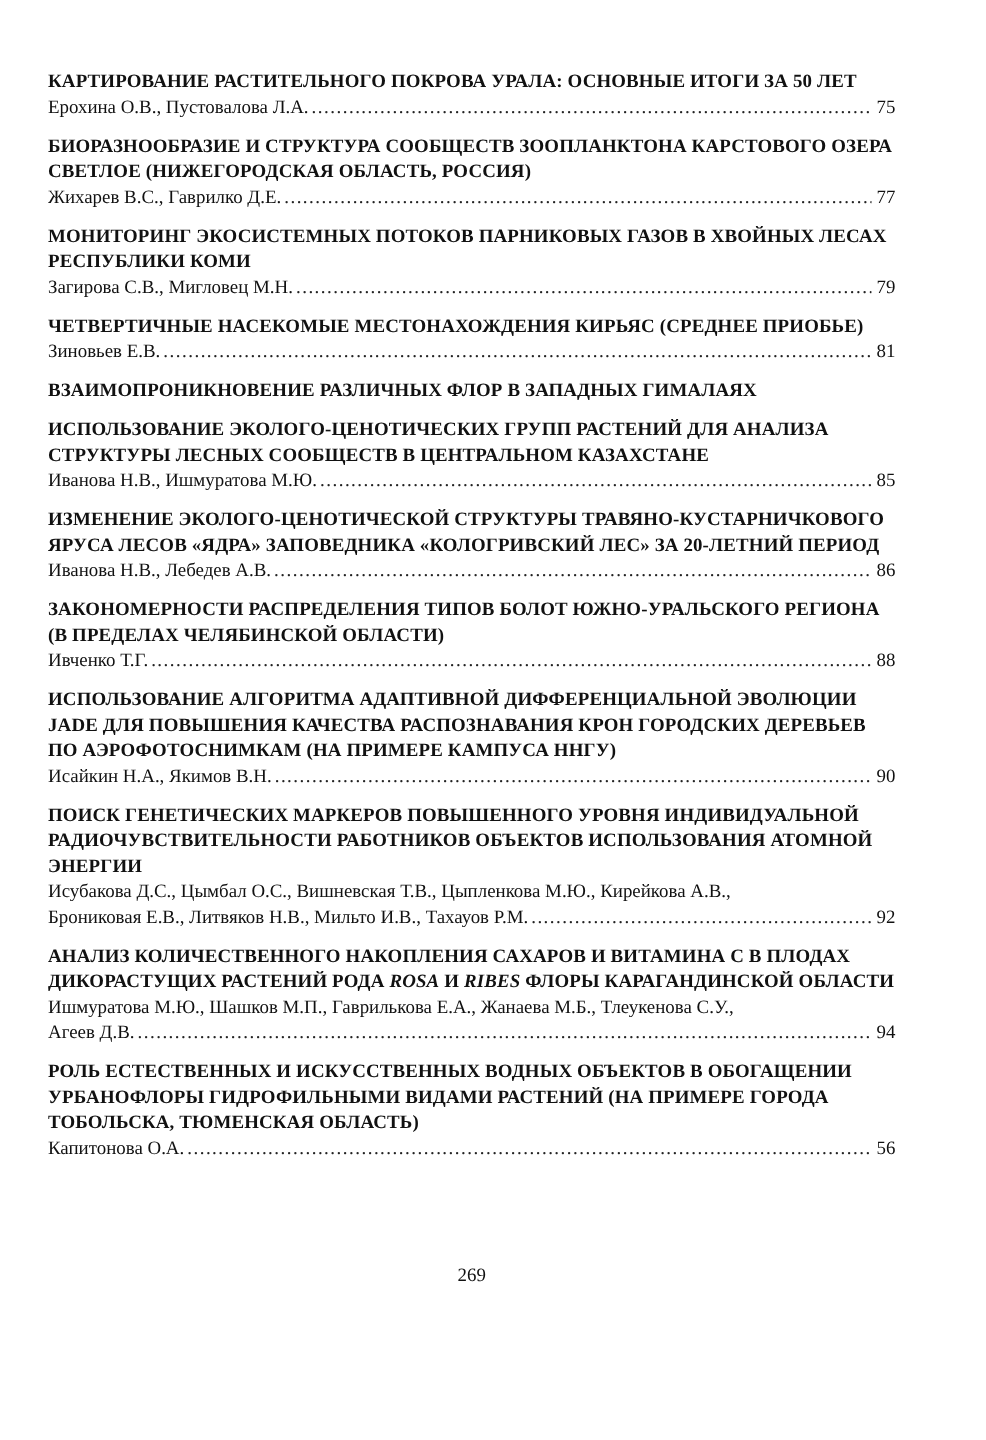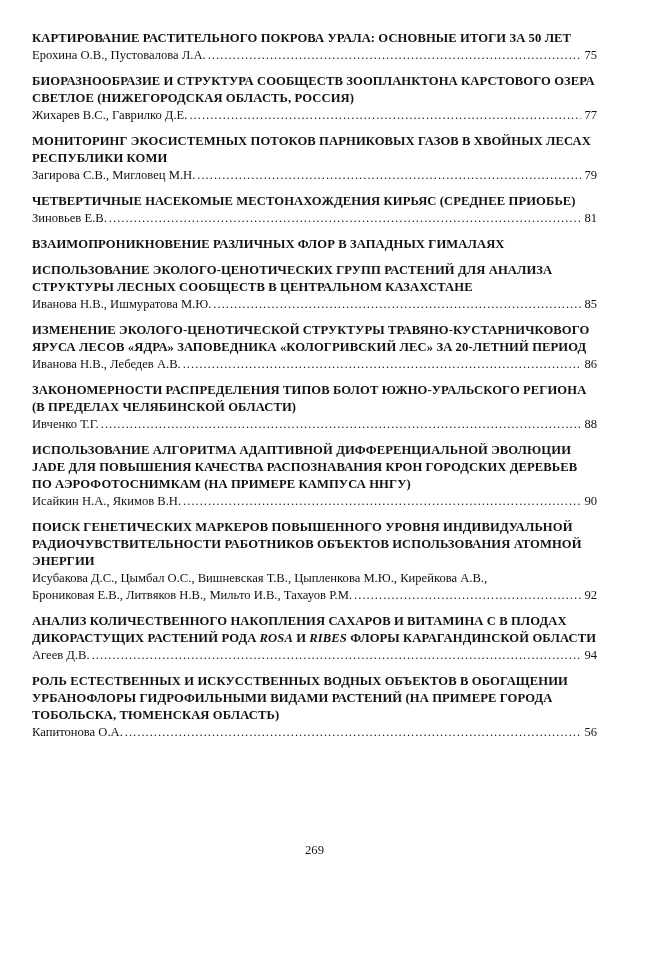--- a/index.html
+++ b/index.html
@@ -7,21 +7,21 @@
   body {
     font-family: "Liberation Serif", "DejaVu Serif", serif;
     color: #111111;
   }
   .page {
     position: relative;
     width: 657px;
     height: 876px;
     margin: 0 auto;
     background: #ffffff;
-    padding: 30px 60px 0 32px;
+    padding: 46px 60px 0 32px;
     overflow: hidden;
   }
   .toc-list { width: 100%; }
   .entry { margin-bottom: 9px; }
   .entry-title {
     font-weight: bold;
     font-size: 12.6px;
     line-height: 17px;
     letter-spacing: 0.1px;
   }
@@ -138,20 +138,21 @@
         <div class="entry-title">ПОИСК ГЕНЕТИЧЕСКИХ МАРКЕРОВ ПОВЫШЕННОГО УРОВНЯ ИНДИВИДУАЛЬНОЙ РАДИОЧУВСТВИТЕЛЬНОСТИ РАБОТНИКОВ ОБЪЕКТОВ ИСПОЛЬЗОВАНИЯ АТОМНОЙ ЭНЕРГИИ</div>
         <div class="authors-prev">Исубакова Д.С., Цымбал О.С., Вишневская Т.В., Цыпленкова М.Ю., Кирейкова А.В.,</div>
         <div class="authors-row">
           <span class="authors">Брониковая Е.В., Литвяков Н.В., Мильто И.В., Тахауов Р.М. </span>
           <span class="leader"></span>
           <span class="pagenum">92</span>
         </div>
       </div>
       <div class="entry">
         <div class="entry-title"><span>АНАЛИЗ КОЛИЧЕСТВЕННОГО НАКОПЛЕНИЯ САХАРОВ И ВИТАМИНА С В ПЛОДАХ ДИКОРАСТУЩИХ РАСТЕНИЙ РОДА </span><span class="italic">ROSA</span><span> И </span><span class="italic">RIBES</span><span> ФЛОРЫ КАРАГАНДИНСКОЙ ОБЛАСТИ</span></div>
+        <div class="authors-prev">Ишмуратова М.Ю., Шашков М.П., Гаврилькова Е.А., Жанаева М.Б., Тлеукенова С.У.,</div>
         <div class="authors-row">
           <span class="authors">Агеев Д.В. </span>
           <span class="leader"></span>
           <span class="pagenum">94</span>
         </div>
       </div>
       <div class="entry">
         <div class="entry-title">РОЛЬ ЕСТЕСТВЕННЫХ И ИСКУССТВЕННЫХ ВОДНЫХ ОБЪЕКТОВ В ОБОГАЩЕНИИ УРБАНОФЛОРЫ ГИДРОФИЛЬНЫМИ ВИДАМИ РАСТЕНИЙ (НА ПРИМЕРЕ ГОРОДА ТОБОЛЬСКА, ТЮМЕНСКАЯ ОБЛАСТЬ)</div>
         <div class="authors-row">
           <span class="authors">Капитонова О.А. </span>

